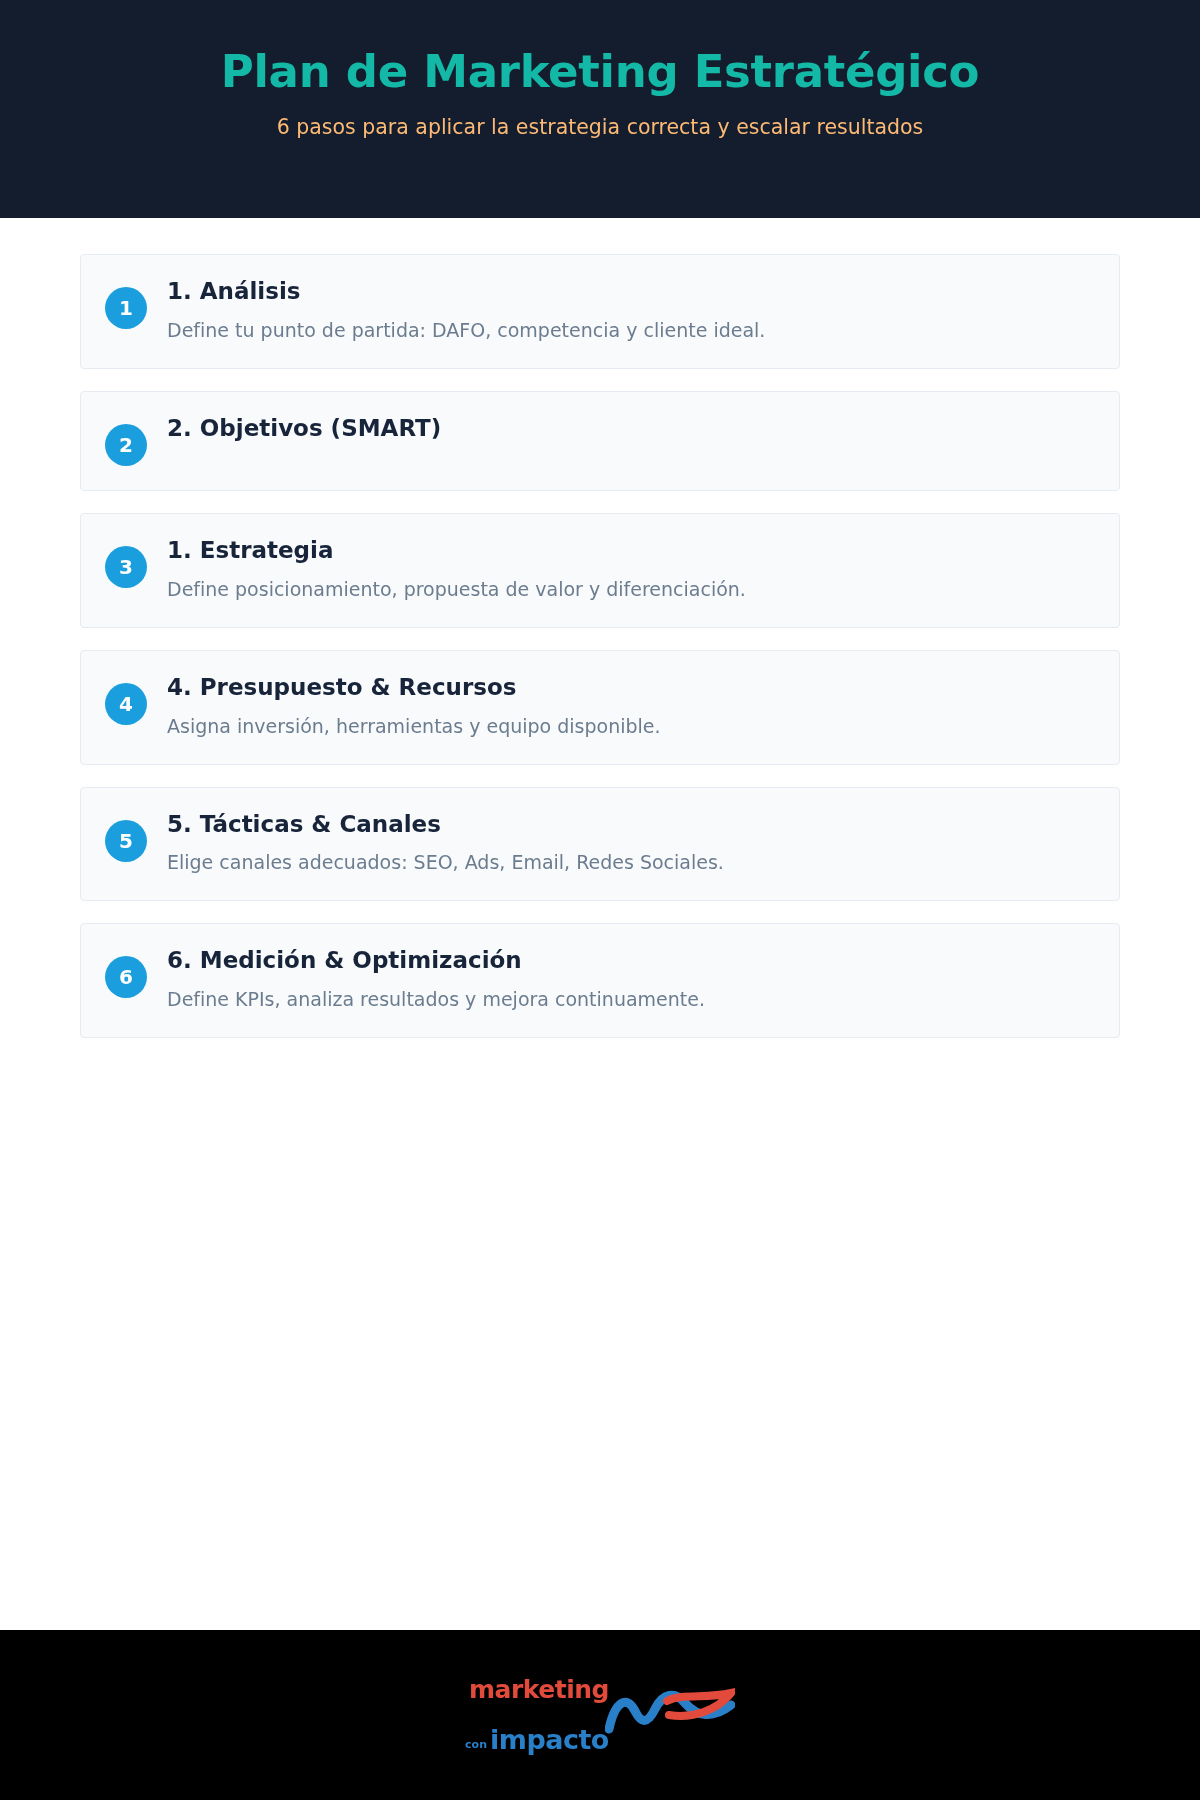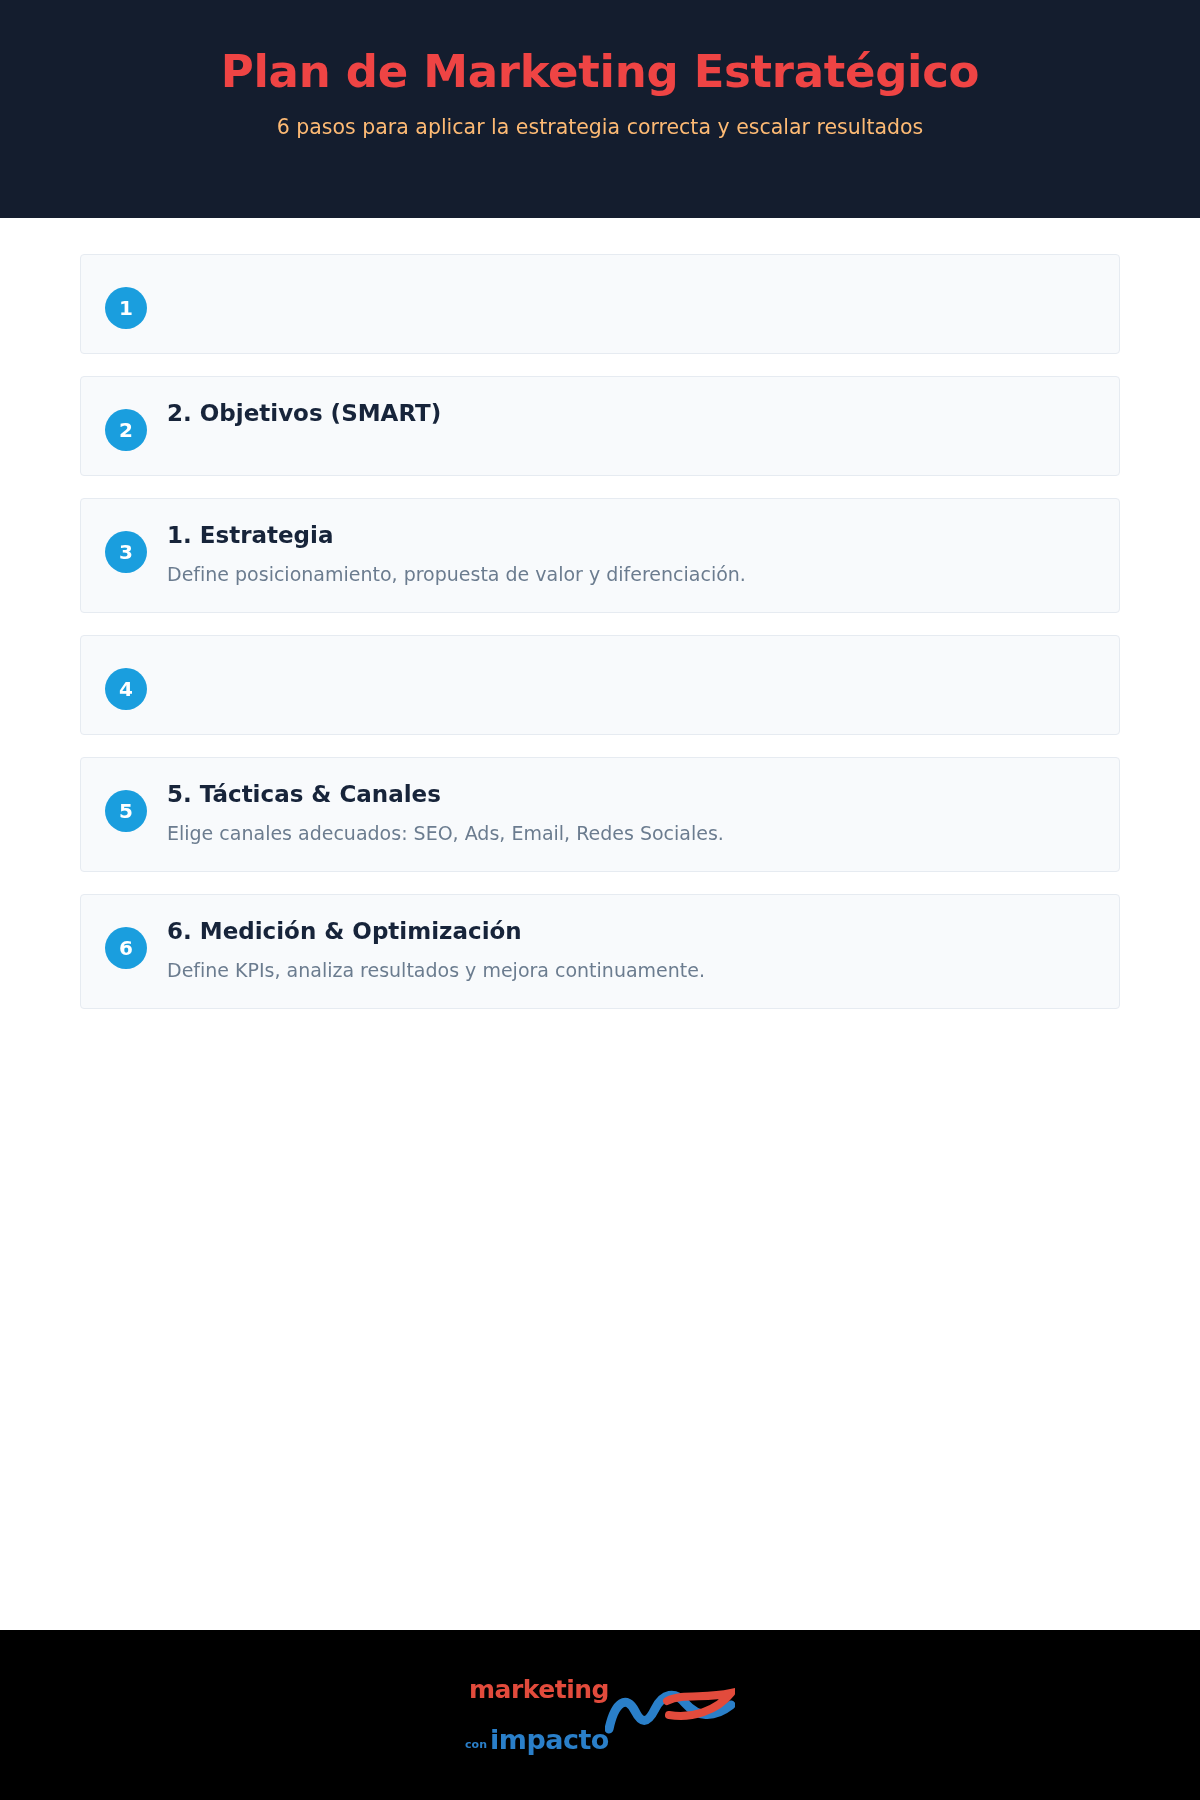--- a/index.html
+++ b/index.html
@@ -19,21 +19,21 @@
   .header {
     background: #141d2e;
     width: 100%;
     height: 218px;
     box-sizing: border-box;
     padding-top: 46px;
     text-align: center;
   }
   .header h1 {
     margin: 0;
-    color: #ef4444;
+    color: #14b8a6;
     font-size: 45px;
     font-weight: bold;
     letter-spacing: -0.3px;
     line-height: 1.15;
   }
   .header .subtitle {
     margin-top: 17px;
     color: #fdba74;
     font-size: 20.5px;
     font-weight: normal;
@@ -148,39 +148,47 @@
 
 <div class="header">
   <h1>Plan de Marketing Estratégico</h1>
   <div class="subtitle">6 pasos para aplicar la estrategia correcta y escalar resultados</div>
 </div>
 
 <div class="steps">
 
   <div class="step-card wrap">
     <div class="step-badge">1</div>
+    <div class="step-body">
+      <div class="step-title">1. Análisis</div>
+      <div class="step-desc">Define tu punto de partida: DAFO, competencia y cliente ideal.</div>
+    </div>
   </div>
 
   <div class="step-card">
     <div class="step-badge">2</div>
     <div class="step-body">
       <div class="step-title">2. Objetivos (SMART)</div>
     </div>
   </div>
 
   <div class="step-card">
     <div class="step-badge">3</div>
     <div class="step-body">
       <div class="step-title">1. Estrategia</div>
       <div class="step-desc">Define posicionamiento, propuesta de valor y diferenciación.</div>
     </div>
   </div>
 
   <div class="step-card">
     <div class="step-badge">4</div>
+    <div class="step-body">
+      <div class="step-title">4. Presupuesto &amp; Recursos</div>
+      <div class="step-desc">Asigna inversión, herramientas y equipo disponible.</div>
+    </div>
   </div>
 
   <div class="step-card">
     <div class="step-badge">5</div>
     <div class="step-body">
       <div class="step-title">5. Tácticas &amp; Canales</div>
       <div class="step-desc">Elige canales adecuados: SEO, Ads, Email, Redes Sociales.</div>
     </div>
   </div>
 

